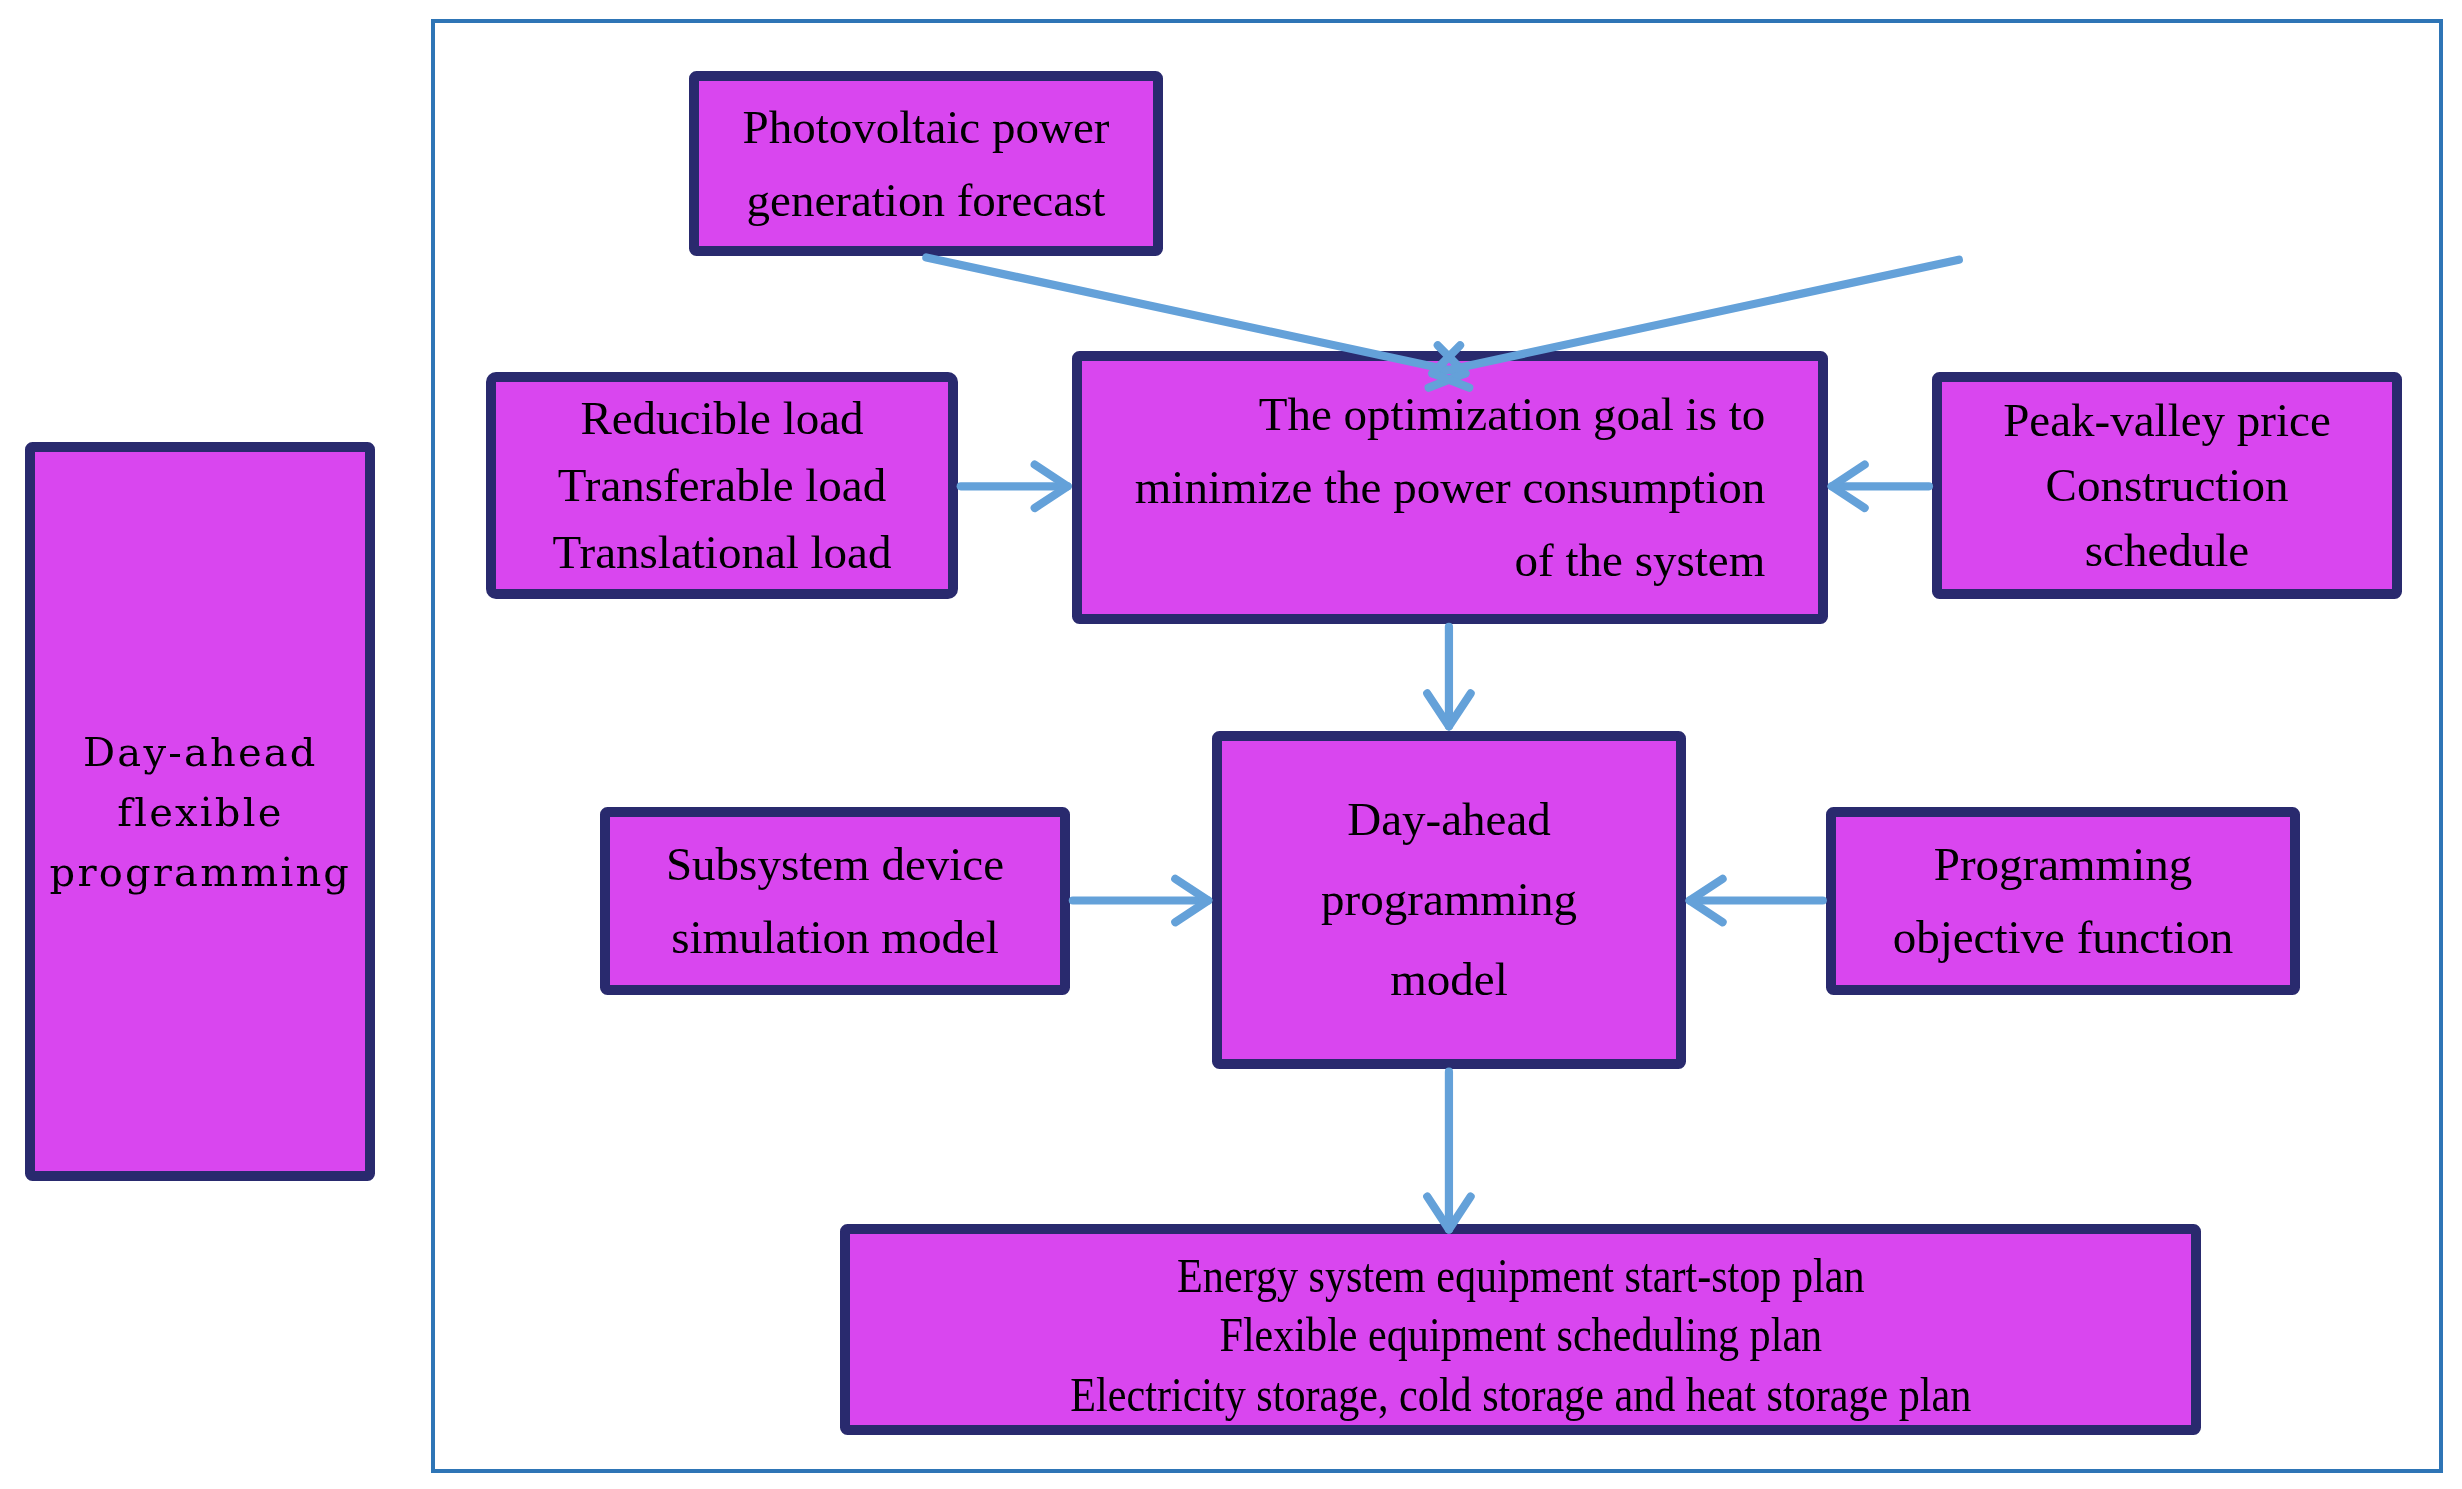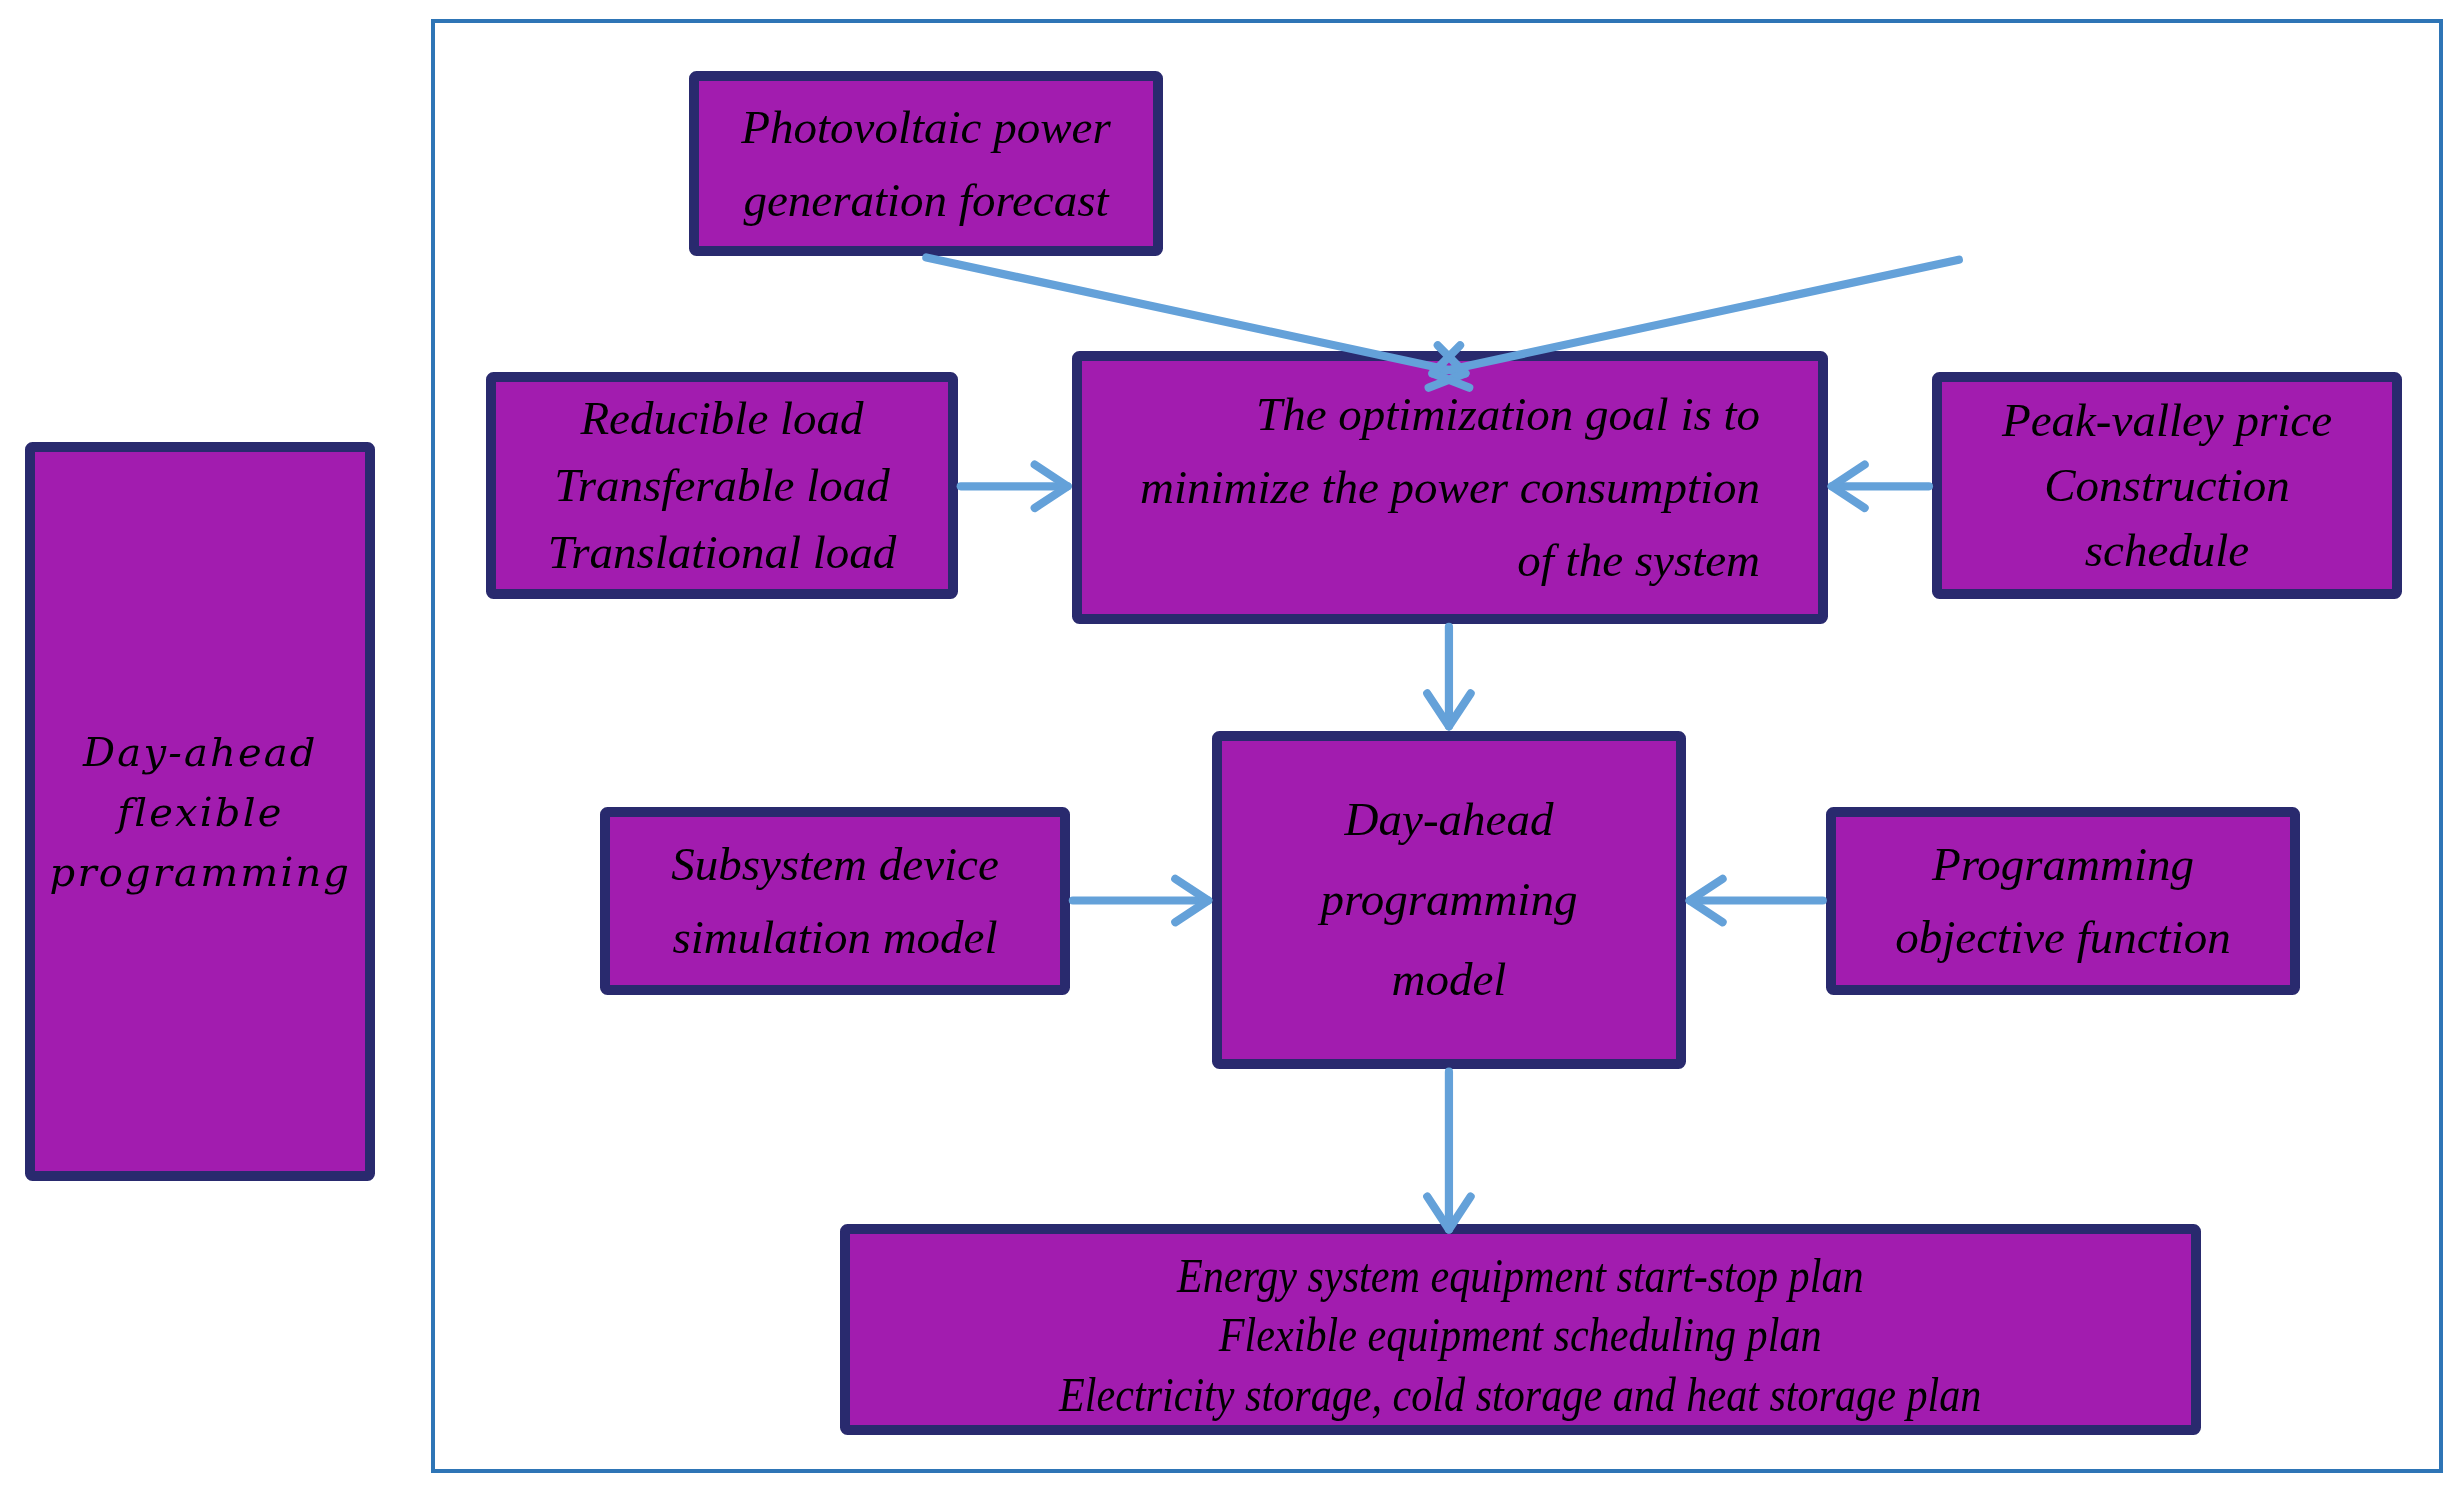--- a/index.html
+++ b/index.html
@@ -15,27 +15,26 @@
     position: absolute;
     box-sizing: border-box;
     border: 4.5px solid var(--frame-color, #2E75B6);
     background: transparent;
   }
   .box {
     position: absolute;
     box-sizing: border-box;
     border: 10.5px solid var(--box-border-color, #292A6E);
     border-radius: 7.5px;
-    background: #a21caf;
+    background: #d946ef;
     display: flex;
     align-items: center;
     justify-content: center;
     text-align: center;
     z-index: 2;
-    font-style: italic;
   }
   .box-text {
     white-space: pre-line;
     color: var(--text-color, #000000);
     font-size: 47px;
     line-height: 1.45;
   }
   
   .t-label {
     font-family: "DejaVu Serif", serif;
@@ -82,21 +81,21 @@
 flexible
 programming</div>
   </div>
 
   <div class="box" style="left:689px; top:71px; width:474px; height:185px;">
     <div class="box-text t-two">Photovoltaic power
 generation forecast</div>
   </div>
 
 
-  <div class="box" style="left:486px; top:372px; width:472px; height:227px;">
+  <div class="box" style="left:486px; top:372px; width:472px; height:227px;border-radius:10px;">
     <div class="box-text t-loads">Reducible load
 Transferable load
 Translational load</div>
   </div>
 
   <div class="box" style="left:1072px; top:351px; width:756px; height:273px;text-align:right;">
     <div class="box-text t-goal">The optimization goal is to
 minimize the power consumption
 of the system</div>
   </div>

